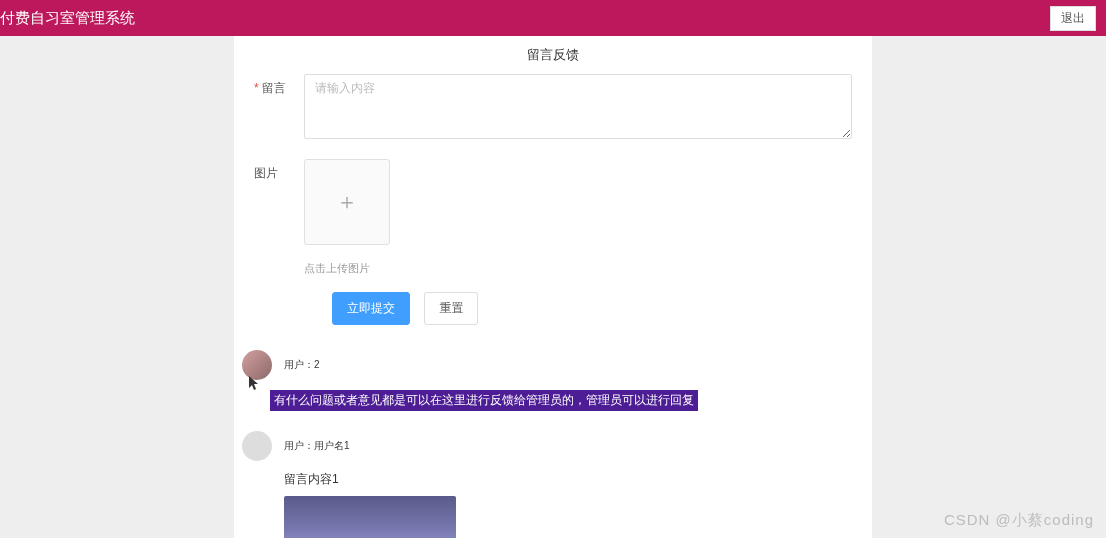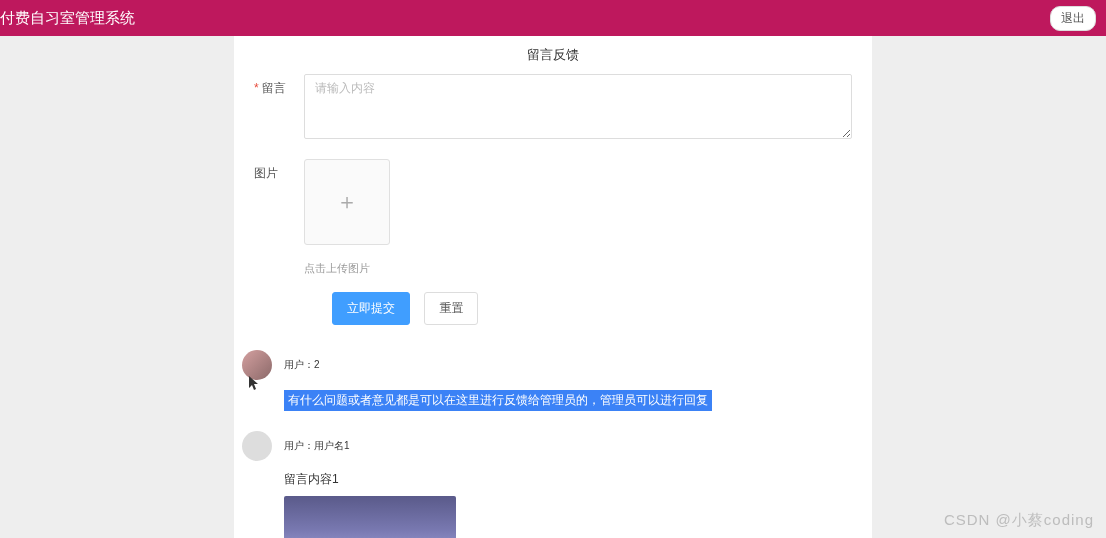--- a/index.html
+++ b/index.html
@@ -1,20 +1,20 @@
 <!DOCTYPE html>
 <html><head>
   <meta charset="utf-8">
   <style>
     * { margin: 0; padding: 0; box-sizing: border-box; font-family: Arial, "Microsoft YaHei", sans-serif; }
     body { background: #eeeeee; width: 1106px; height: 538px; overflow: hidden; position: relative; }
 
     .header { background: #be185d; height: 36px; display: flex; align-items: center; justify-content: flex-start; position: relative; }
     .header-title { color: #fff; font-size: 15px; font-weight: 500; }
-    .logout-btn { position: absolute; right: 10px; top: 6px; background: #fff; border: 1px solid #ddd; padding: 3px 10px; font-size: 12px; color: #555; cursor: pointer; border-radius: 10px; }
+    .logout-btn { position: absolute; right: 10px; top: 6px; background: #fff; border: 1px solid #ddd; padding: 3px 10px; font-size: 12px; color: #555; cursor: pointer; border-radius: 0; }
 
     .main-panel { background: #fff; width: 638px; margin: 0 auto; min-height: 502px; padding: 0; overflow-y: auto; }
     .page-title { text-align: center; font-size: 13px; color: #333; padding: 10px 0; font-weight: 500; }
 
     .form-area { padding: 0 20px 15px 20px; }
     .form-row { display: flex; align-items: flex-start; margin-bottom: 16px; }
     .form-label { width: 50px; font-size: 12px; color: #555; padding-top: 6px; text-align: left; flex-shrink: 0; }
     .form-label .star { color: #e74c3c; margin-right: 3px; }
     .form-content { flex: 1; }
 
@@ -30,21 +30,21 @@
     .btn-primary { background: #409eff; color: #fff; border-color: #409eff; margin-right: 10px; }
     .btn-default { background: #fff; color: #555; border-color: #ddd; }
 
     .msg-list { padding: 10px 8px; }
     .msg-item { margin-bottom: 20px; }
     .msg-head { display: flex; align-items: center; margin-bottom: 10px; }
     .avatar { width: 30px; height: 30px; border-radius: 50%; background: #ddd; margin-right: 12px; flex-shrink: 0; }
     .avatar.user2 { background: linear-gradient(135deg,#d4a0a0,#8b6969); }
     .msg-user { font-size: 10px; color: #333; }
     .msg-body { margin-left: 42px; }
-    .msg-body.highlight { background: #3b82f6; color: #fff; padding: 2px 4px; display: inline-block; font-size: 12px; margin-left: 42px; }
+    .msg-body.highlight { background: #4c1d95; color: #fff; padding: 2px 4px; display: inline-block; font-size: 12px; margin-left: 28px; }
     .msg-body.plain { font-size: 12px; color: #333; }
     .msg-image { width: 172px; height: 96px; margin-top: 8px; background: linear-gradient(to bottom, #5a5a8a 0%, #7878b0 35%, #8a8ac2 48%, #d4c8d8 52%, #8a7a9a 55%, #5a506a 100%); border-radius: 2px; position: relative; overflow: hidden; }
     .msg-image::before { content: ""; position: absolute; left: 0; right: 0; top: 50%; height: 2px; background: rgba(255,255,255,0.6); }
 
     .cursor { position: absolute; left: 249px; top: 376px; font-size: 14px; color: #333; pointer-events: none; }
     .watermark { position: absolute; right: 12px; bottom: 8px; color: rgba(180,180,180,0.85); font-size: 15px; letter-spacing: 1px; font-weight: 500; pointer-events: none; }
   </style>
 </head>
 <body>
 

